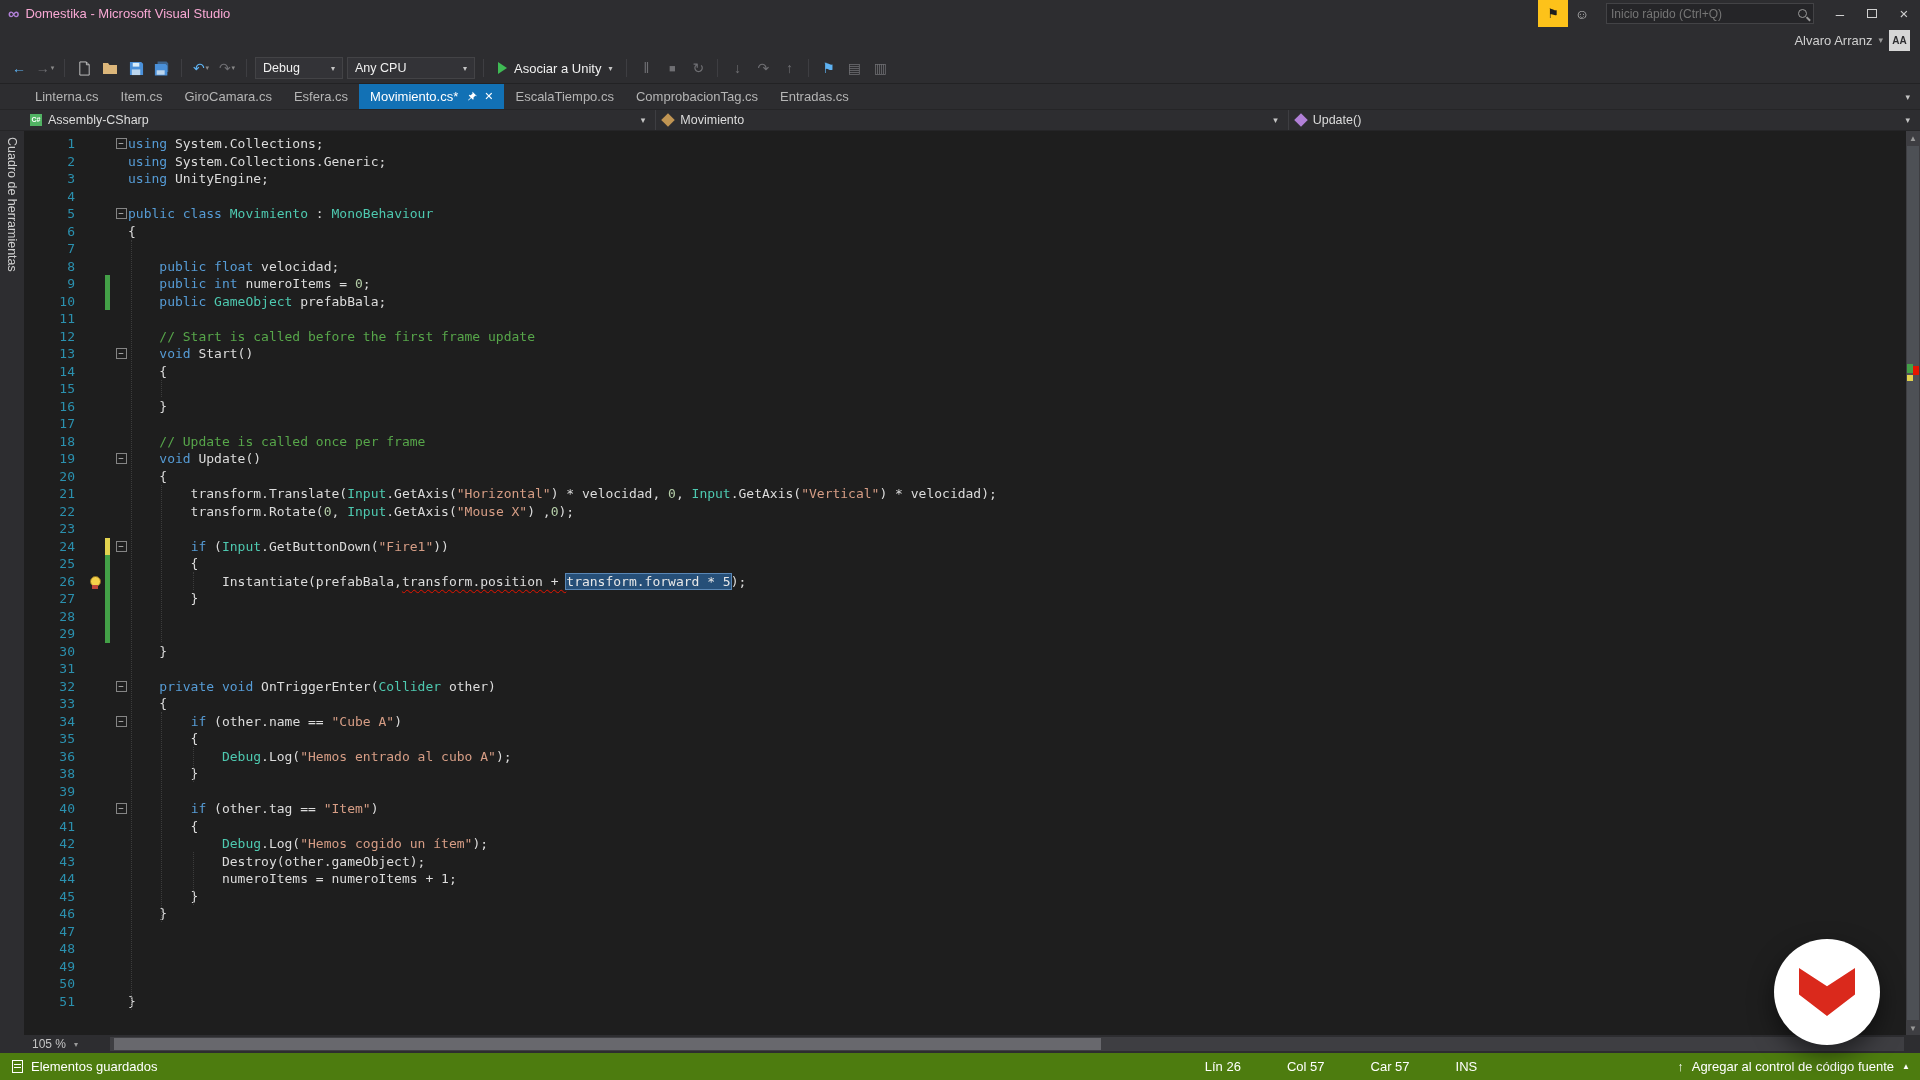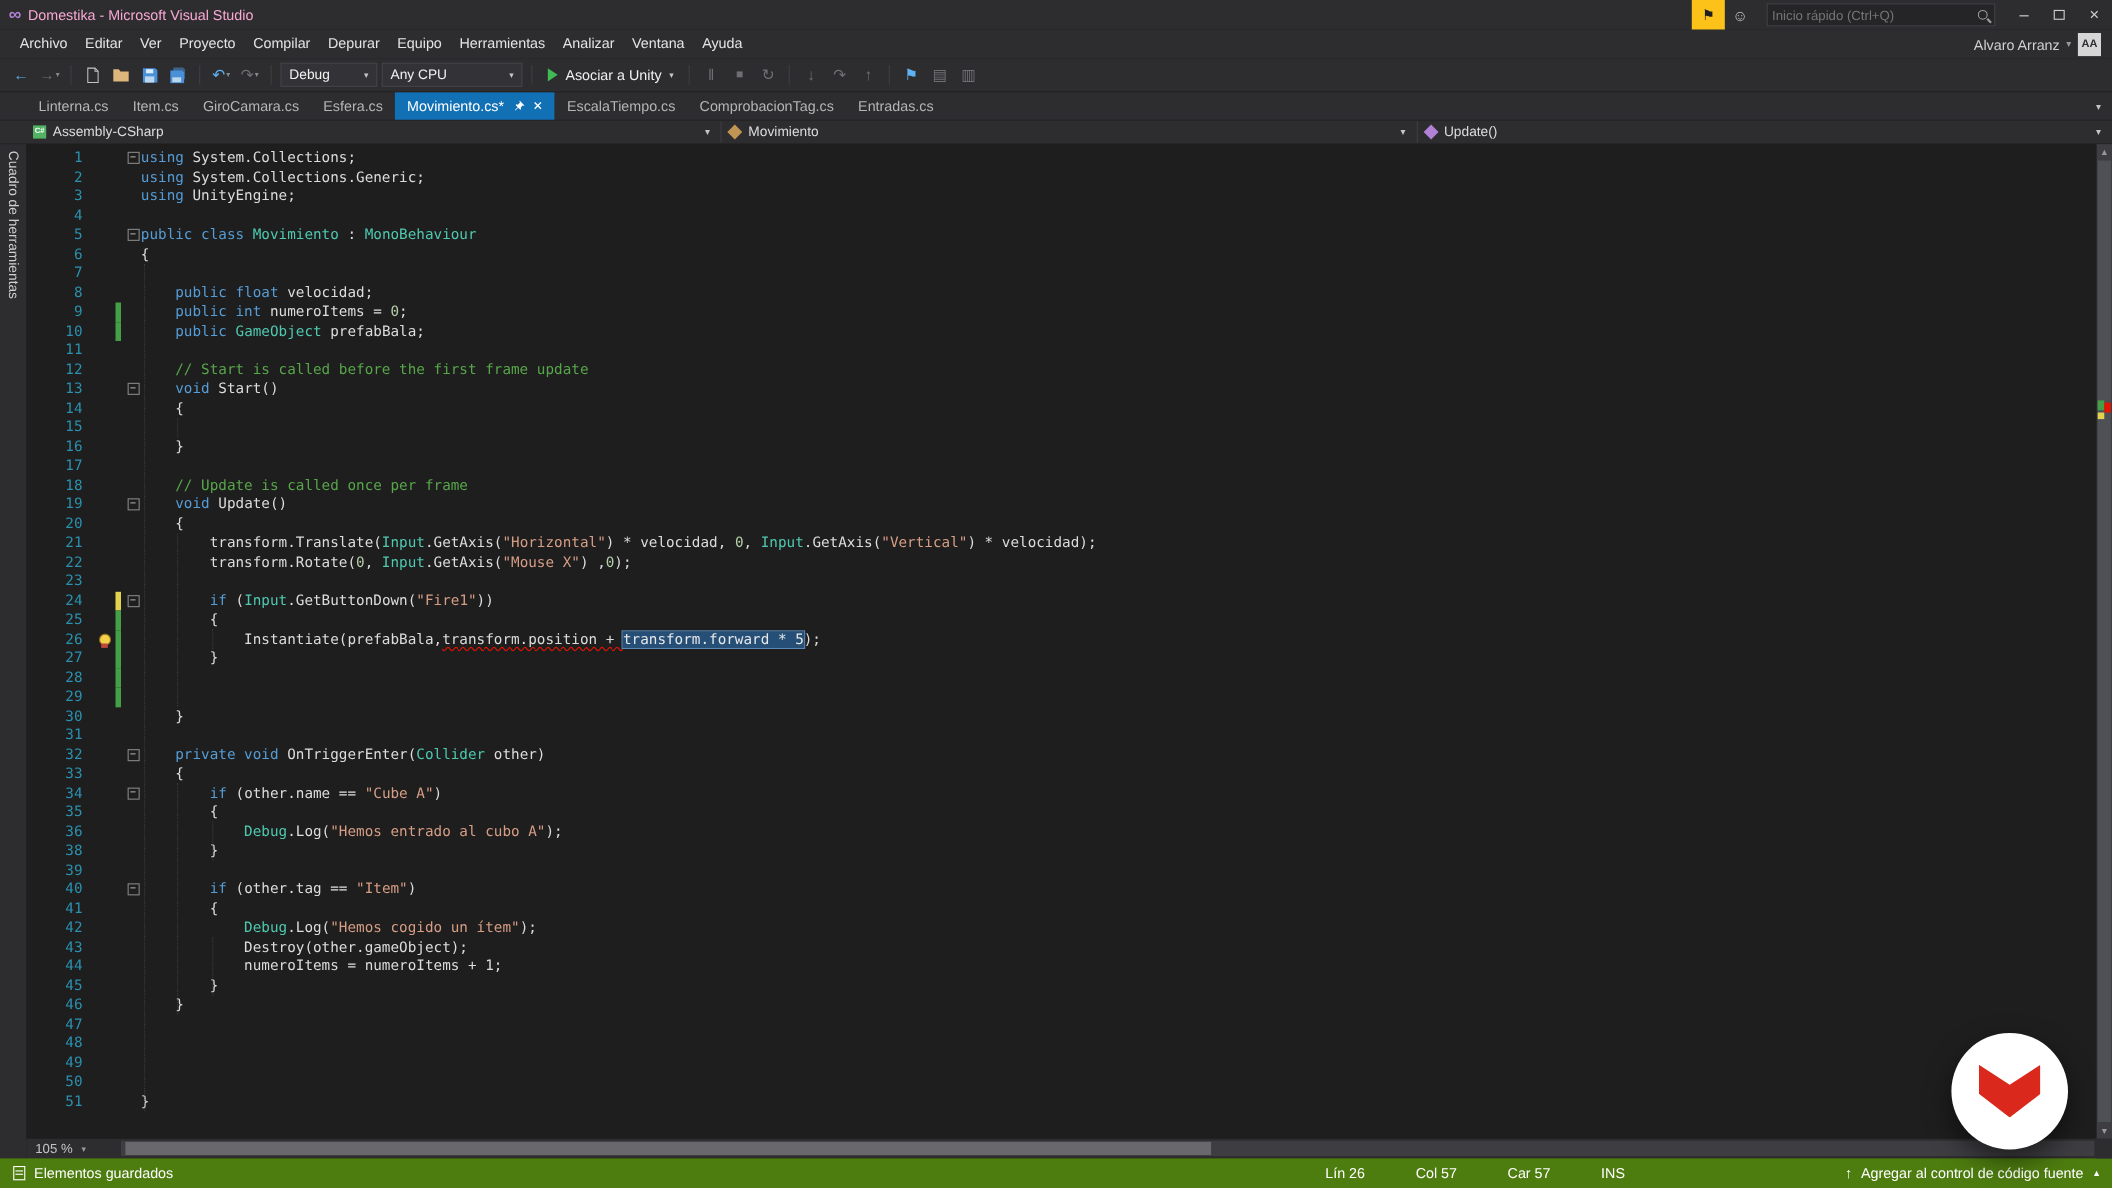--- a/index.html
+++ b/index.html
@@ -137,33 +137,20 @@
       </div>
       <div class="win-btn">–</div>
       <div class="win-btn">
           <span class="maxbox"></span>
         </div>
       <div class="win-btn">×</div>
     </div>
   </div>
 
   <div class="menubar">
-    <div class="menu-items">
-        <div class="menu-item">Archivo</div>
-        <div class="menu-item">Editar</div>
-        <div class="menu-item">Ver</div>
-        <div class="menu-item">Proyecto</div>
-        <div class="menu-item">Compilar</div>
-        <div class="menu-item">Depurar</div>
-        <div class="menu-item">Equipo</div>
-        <div class="menu-item">Herramientas</div>
-        <div class="menu-item">Analizar</div>
-        <div class="menu-item">Ventana</div>
-        <div class="menu-item">Ayuda</div>
-      </div>
     <div class="menu-right">
       <span class="user-name">Alvaro Arranz</span>
       <span class="chev">▾</span>
       <span class="avatar">AA</span>
     </div>
   </div>
 
   <div class="toolbar">
     <div class="tb-btn blue">←</div>
     <div class="tb-btn gray">→<span class="mini-chev">▾</span></div>

